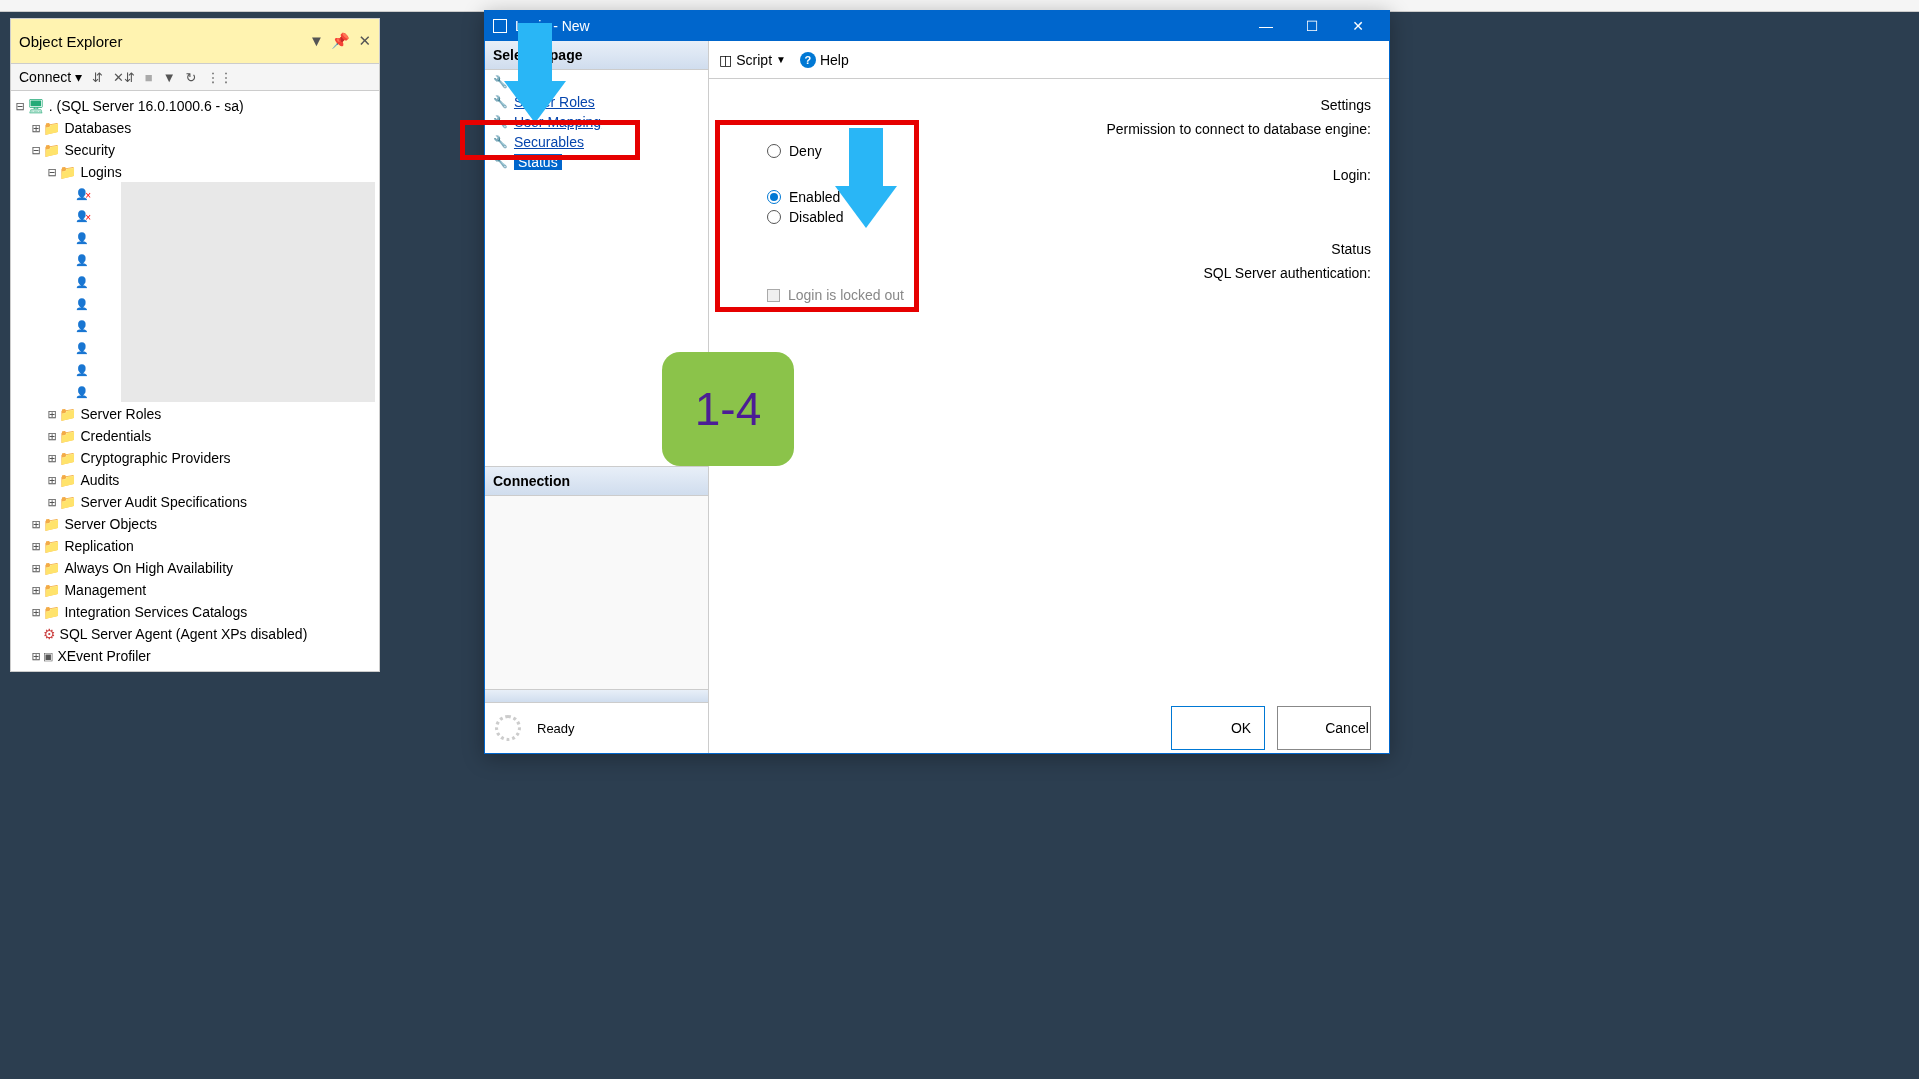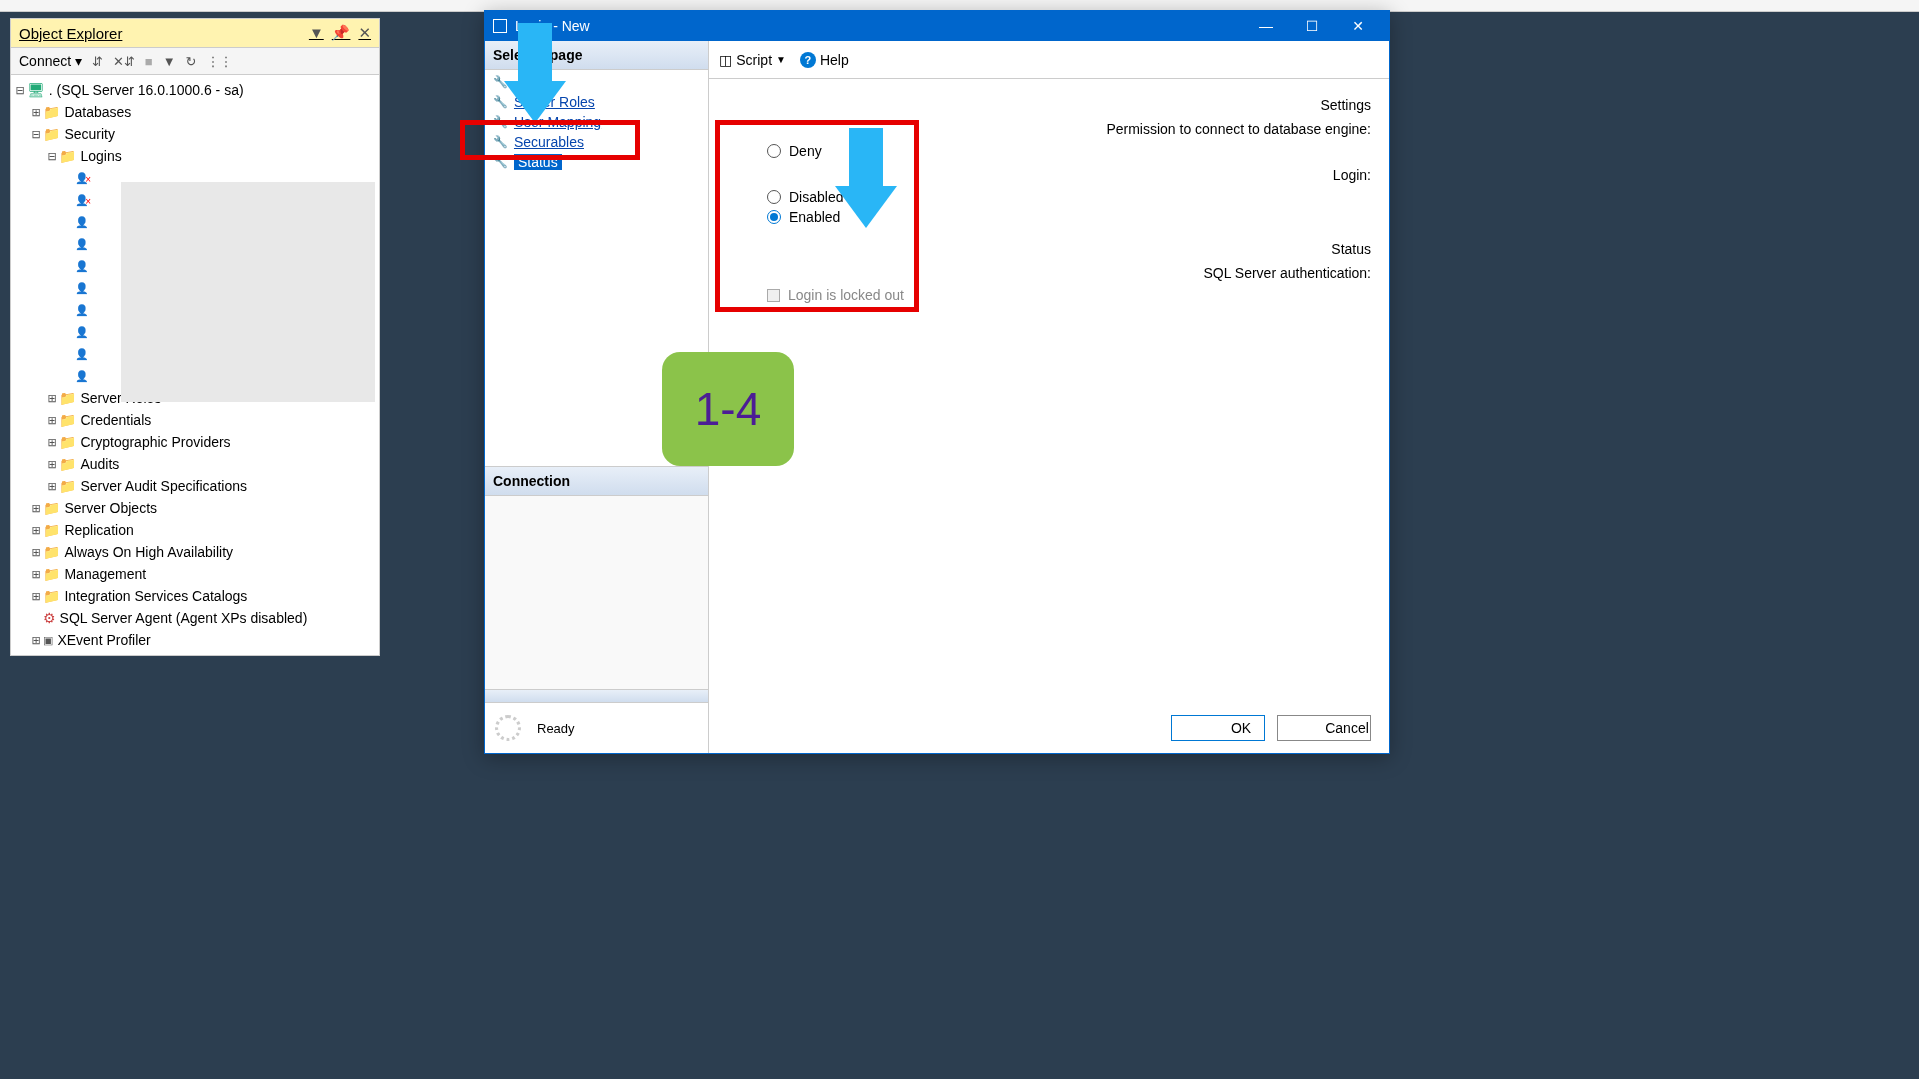--- a/index.html
+++ b/index.html
@@ -3,21 +3,21 @@
 <meta charset="utf-8">
 <style>
 * { box-sizing: border-box; margin: 0; padding: 0; }
 body { font-family: "Segoe UI", Arial, sans-serif; font-size: 13px; background: #2c3e50; width: 1919px; height: 1079px; overflow: hidden; position: relative; }
 
 
 .top-strip { position: absolute; top: 0; left: 0; right: 0; height: 12px; background: #f5f5f5; border-bottom: 1px solid #ccc; }
 
 
 .oe-panel { position: absolute; top: 18px; left: 10px; width: 370px; background: #fff; border: 1px solid #ccc; }
-.oe-title { background: #fff3b0; color: #000; padding: 5px 8px; font-size: 15px; display: flex; align-items: center; justify-content: space-between; border-bottom: 1px solid #ccc; text-decoration: underline; }
+.oe-title { background: #fff3b0; color: #000; padding: 13px 8px; font-size: 15px; display: flex; align-items: center; justify-content: space-between; border-bottom: 1px solid #ccc; }
 .oe-title-ctrls { display: flex; gap: 8px; color: #555; }
 .oe-toolbar { padding: 5px 8px; display: flex; align-items: center; gap: 10px; background: #f5f5f5; border-bottom: 1px solid #ccc; font-size: 14px; }
 .oe-connect { cursor: pointer; }
 .oe-tb-icon { color: #555; font-size: 13px; cursor:pointer; }
 .oe-tree { padding: 4px 2px; font-size: 14px; line-height: 22px; color: #000; }
 .tree-row { display: flex; align-items: center; white-space: nowrap; padding-left: 0; }
 .exp { width: 14px; text-align: center; color: #555; font-size: 11px; cursor: pointer; display:inline-block; }
 .folder { color: #d4a844; margin-right:4px; }
 .db-icon { color: #2a7; margin-right:4px; }
 .user-icon { font-size:11px; margin-right:4px; position:relative; display:inline-block; width:14px;}
@@ -58,21 +58,21 @@
 .dlg-content { padding:14px 18px; font-size:14px; flex:1;text-align:right; }
 .sect-lbl { margin:4px 0 8px 0; }
 .sub-lbl { margin:8px 0 6px 20px; }
 .radio-row { display:flex; align-items:center; gap:8px; margin:4px 0 4px 40px; }
 .radio { width:14px; height:14px; border:1.5px solid #555; border-radius:50%; display:flex; align-items:center; justify-content:center; cursor:pointer; }
 .radio.on { border-color:#0078d4; }
 .radio.on::after { content:""; width:8px; height:8px; background:#0078d4; border-radius:50%; }
 .check-row { display:flex; align-items:center; gap:8px; margin:4px 0 4px 40px; color:#888; }
 .checkbox { width:13px; height:13px; border:1px solid #aaa; background:#f0f0f0; }
 .dlg-footer { height:50px; display:flex; align-items:center; justify-content:flex-end; gap:12px; padding:0 18px; }
-.btn { width:94px; height:26px; border:1px solid #888; background:#fff; cursor:pointer; font-size:14px;padding-left:46px; }
+.btn { width:94px; height:44px; border:1px solid #888; background:#fff; cursor:pointer; font-size:14px;padding-left:46px; }
 .btn.primary { border:1.5px solid #0078d4; }
 
 
 .arrow-down { position:absolute; width:62px; height:110px; }
 .arrow-down .shaft { position:absolute; top:0; left:14px; width:34px; height:60px; background:#29b6f6; }
 .arrow-down .head { position:absolute; top:58px; left:0; width:0; height:0; border-left:31px solid transparent; border-right:31px solid transparent; border-top:42px solid #29b6f6; }
 .red-box { position:absolute; border:5px solid #e60000; }
 .green-badge { position:absolute; background:#8bc34a; color:#4c1d95; font-size:46px; border-radius:18px; display:flex; align-items:center; justify-content:center; font-weight:400; }
 </style>
 </head>
@@ -281,26 +281,26 @@
       </div>
       <div class="dlg-content">
         <div class="sect-lbl">Settings</div>
         <div class="sub-lbl">Permission to connect to database engine:</div>
         <div class="radio-row">
             <span class="radio"></span>
             <span>Deny</span>
           </div>
         <div class="sub-lbl">Login:</div>
         <div class="radio-row">
+            <span class="radio on"></span>
+            <span>Enabled</span>
+          </div>
+        <div class="radio-row">
             <span class="radio"></span>
             <span>Disabled</span>
-          </div>
-        <div class="radio-row">
-            <span class="radio on"></span>
-            <span>Enabled</span>
           </div>
         <div class="sect-lbl" style="margin-top:16px">Status</div>
         <div class="sub-lbl">SQL Server authentication:</div>
         <div class="check-row">
             <span class="checkbox"></span>
             <span>Login is locked out</span>
           </div>
       </div>
       <div class="dlg-footer">
         <button class="btn primary">OK</button>

